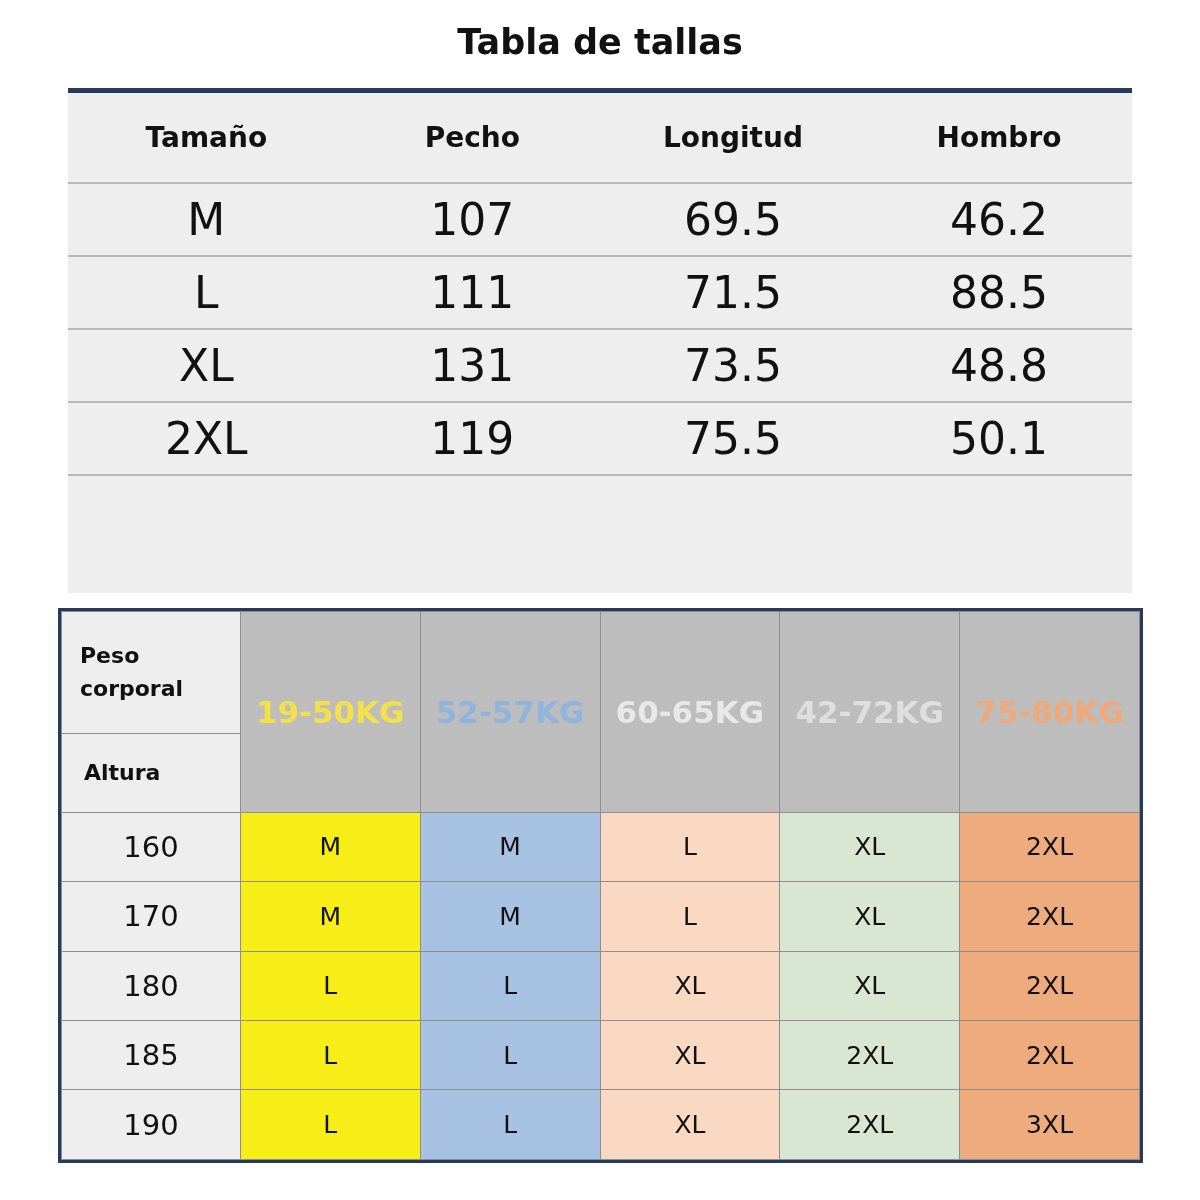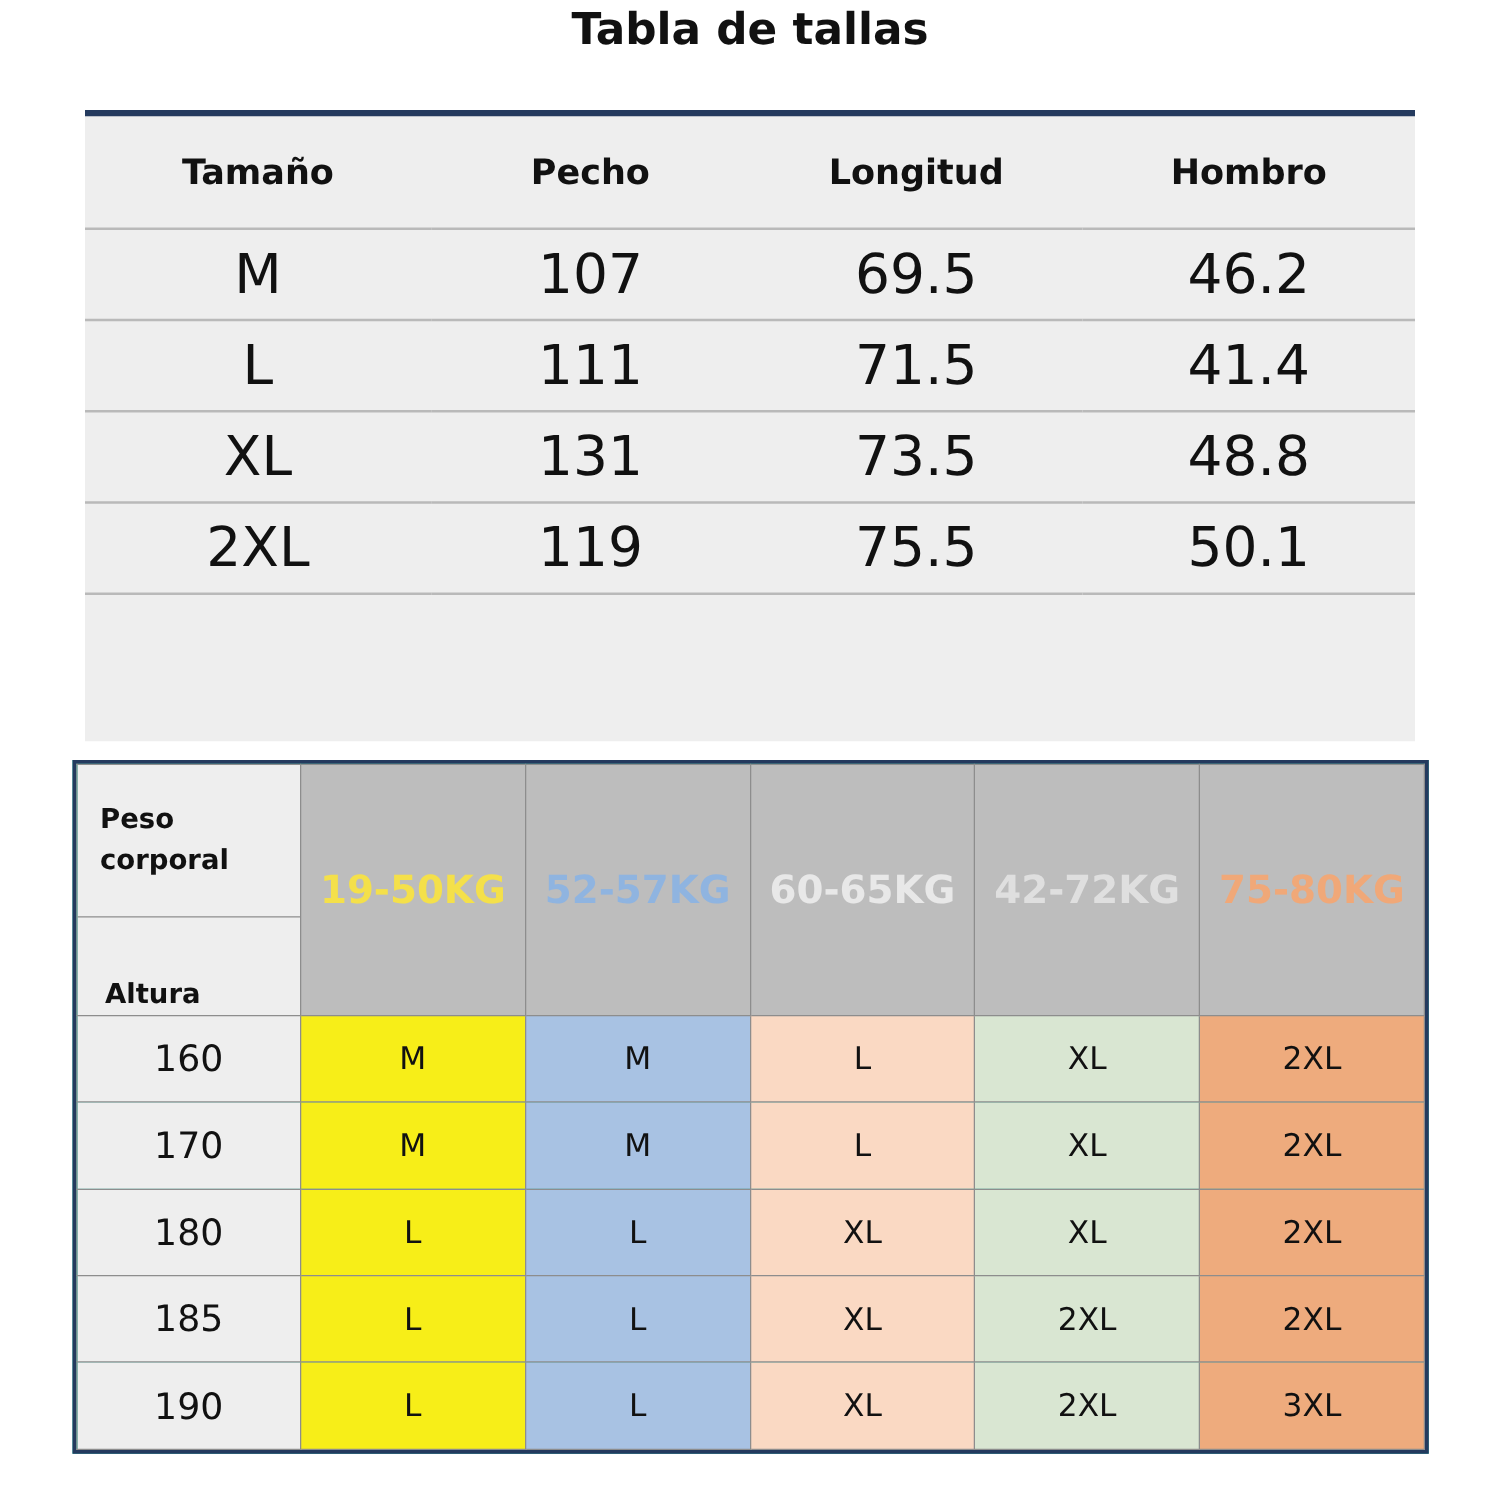--- a/index.html
+++ b/index.html
@@ -18,21 +18,21 @@
     width: 1200px;
     height: 1200px;
   }
 
   
   .title {
     text-align: center;
     font-size: 35px;
     font-weight: bold;
     color: #111111;
-    padding-top: 4px;
+    padding-top: 22px;
     letter-spacing: 0px;
     font-family: "DejaVu Sans", sans-serif;
   }
 
   
   .size-table-wrap {
     position: absolute;
     left: 68px;
     top: 88px;
     width: 1064px;
@@ -85,21 +85,21 @@
 
   
   .fit-wrap {
     position: absolute;
     left: 58px;
     top: 608px;
     width: 1085px;
     height: 555px;
     border: 3px solid #243a5e;
     box-sizing: border-box;
-    background: #14b8a6;
+    background: #404040;
   }
   table.fit-table {
     width: 100%;
     height: 100%;
     border-collapse: collapse;
     table-layout: fixed;
   }
   table.fit-table td, table.fit-table th {
     border: 1px solid #8d8d8d;
     text-align: center;
@@ -127,21 +127,21 @@
     flex-direction: column;
     justify-content: center;
     align-items: flex-start;
     padding-left: 18px;
     border-bottom: 1px solid #8d8d8d;
     box-sizing: border-box;
   }
   .corner-bot {
     flex: 1;
     display: flex;
-    align-items: flex-end;
+    align-items: center;
     padding-left: 22px;
     box-sizing: border-box;
   }
   .corner-text {
     font-size: 22px;
     font-weight: bold;
     color: #111111;
     line-height: 1.5;
     text-align: left;
   }
@@ -189,21 +189,21 @@
         <tr>
           <td>M</td>
           <td>107</td>
           <td>69.5</td>
           <td>46.2</td>
         </tr>
         <tr>
           <td>L</td>
           <td>111</td>
           <td>71.5</td>
-          <td>41.4</td>
+          <td>88.5</td>
         </tr>
         <tr>
           <td>XL</td>
           <td>131</td>
           <td>73.5</td>
           <td>48.8</td>
         </tr>
         <tr>
           <td>2XL</td>
           <td>119</td>

